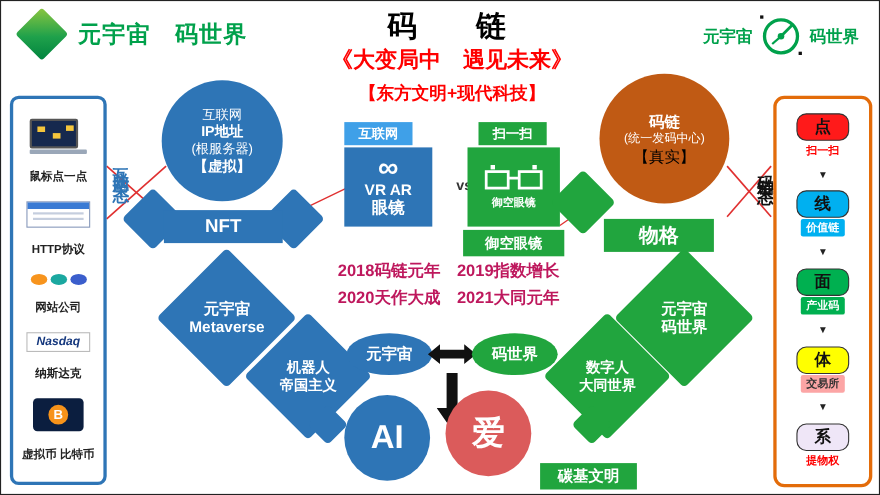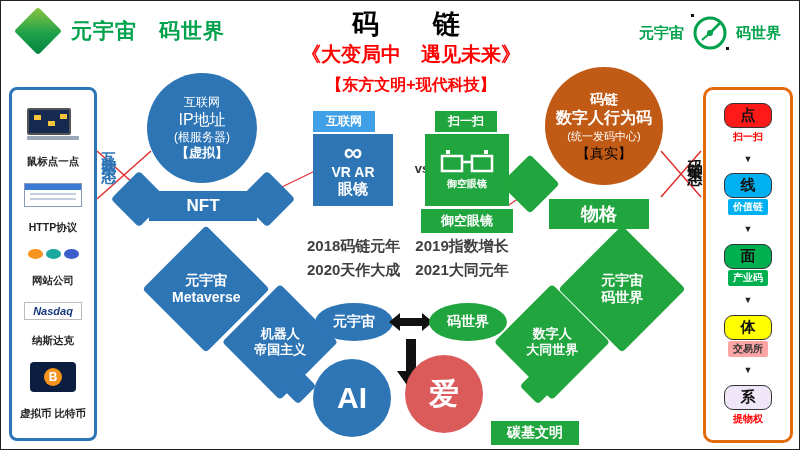--- a/index.html
+++ b/index.html
@@ -61,21 +61,21 @@
   .pill-label { font-size:10px; font-weight:bold; padding:1px 5px; border-radius:2px; margin-top:1px; }
   .flow-arrow { font-size:9px; color:#222; line-height:1; }
   .rp-item { display:flex; flex-direction:column; align-items:center; }
   .v-chain { left:684px; top:146px; height:120px; color:#111; font-size:15px; }
 
   
   .net-circle { left:146px; top:72px; width:110px; height:110px; font-size:12px; line-height:1.25; }
   .code-circle { left:544px; top:66px; width:118px; height:118px; font-size:11px; line-height:1.3; }
   .sq-caption { font-size:10px; color:#fff; font-weight:bold; margin-top:2px; }
   .vs { left:406px; top:160px; width:30px; text-align:center; font-size:13px; font-weight:bold; color:#333; }
-  .timeline { font-size:15px; font-weight:bold; color:#404040; }
+  .timeline { font-size:15px; font-weight:bold; color:#be185d; }
   .cap-label { height:24px; font-size:14px; }
 </style>
 </head>
 <body>
 
 <div class="canvas">
 
   <svg class="abs z0" style="left:0;top:0" width="800" height="450">
     <line x1="96" y1="150" x2="150" y2="198" stroke="#e03030" stroke-width="1.5"></line>
     <line x1="96" y1="198" x2="150" y2="150" stroke="#e03030" stroke-width="1.5"></line>
@@ -132,21 +132,21 @@
     <div class="lp-label">纳斯达克</div>
     <div class="btc-box">
       <span class="btc-coin">B</span>
     </div>
     <div class="lp-label">虚拟币 比特币</div>
   </div>
   <div class="abs vtext v-int">互联网生态</div>
 
   <div class="abs circle blue flexc col z1 net-circle">
     <div>互联网</div>
-    <div style="font-size:16px;font-weight:normal">IP地址</div>
+    <div style="font-size:13px;font-weight:bold">IP地址</div>
     <div>(根服务器)</div>
     <div style="font-size:13px;font-weight:bold">【虚拟】</div>
   </div>
   <div class="abs diamond blue z1" style="left:118px;top:178px;width:40px;height:40px"></div>
   <div class="abs diamond blue z1" style="left:246px;top:178px;width:40px;height:40px"></div>
   <div class="abs bar blue flexc z2" style="left:148px;top:190px;width:108px;height:30px;font-size:17px">NFT</div>
 
   <div class="abs tag lightblue flexc z2" style="left:312px;top:110px;width:62px;height:21px">互联网</div>
   <div class="abs blue flexc col z1" style="left:312px;top:133px;width:80px;height:72px;color:#fff">
     <div style="font-size:26px;line-height:0.9;font-weight:bold">∞</div>
@@ -164,21 +164,20 @@
       <rect x="45" y="1" width="4" height="4" fill="#fff"></rect>
     </svg>
     <div class="sq-caption">御空眼镜</div>
   </div>
   <div class="abs bar green flexc z2" style="left:420px;top:208px;width:92px;height:24px;font-size:13px">御空眼镜</div>
   <div class="abs diamond green z1" style="left:508px;top:162px;width:42px;height:42px"></div>
   <div class="abs bar green flexc z2" style="left:548px;top:198px;width:100px;height:30px;font-size:18px">物格</div>
 
   <div class="abs circle orange flexc col z1 code-circle">
     <div style="font-size:14px;font-weight:bold">码链</div>
-    <div style="font-size:16px;font-weight:bold">数字人行为码</div>
     <div>(统一发码中心)</div>
     <div style="font-size:14px;font-weight:normal;color:#000000">【真实】</div>
   </div>
 
   <div class="abs timeline" style="left:306px;top:236px">2018码链元年　2019指数增长</div>
   <div class="abs timeline" style="left:306px;top:260px">2020天作大成　2021大同元年</div>
 
   <div class="abs diamond blue flexc z1" style="left:160px;top:243px;width:90px;height:90px">
     <div class="inner" style="font-size:14px">
       <div>元宇宙</div>

